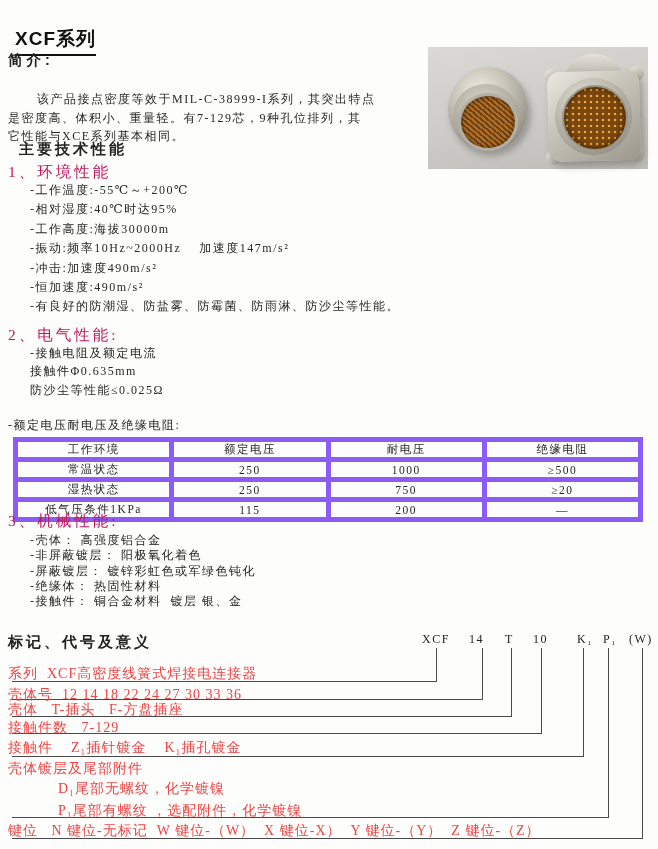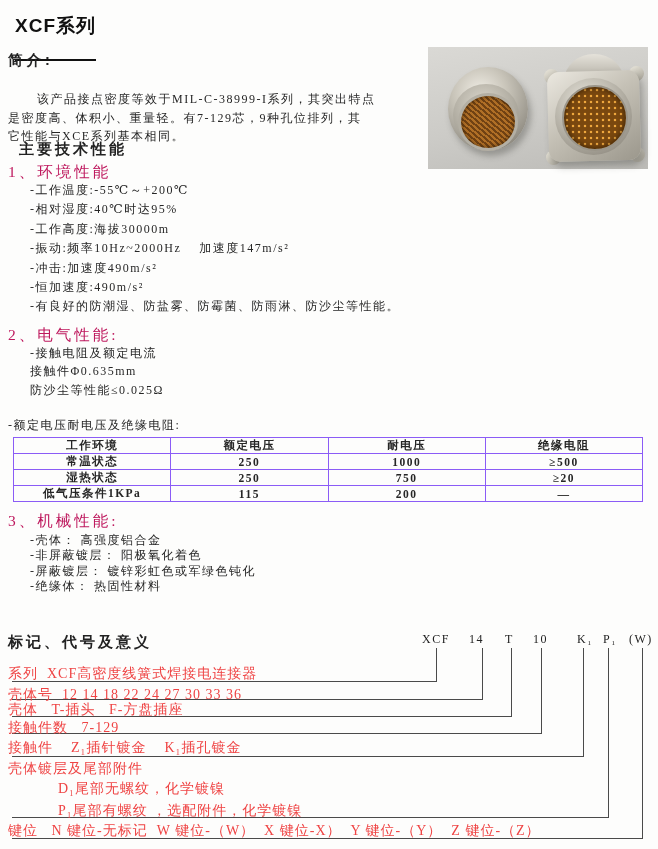--- a/index.html
+++ b/index.html
@@ -6,23 +6,23 @@
   body{
     width:658px;height:849px;position:relative;overflow:hidden;
     background:#fdfdfc;color:#1e1e1e;
     font-family:"Liberation Serif","DejaVu Serif",serif;
   }
   .abs{position:absolute;}
   .pre{white-space:pre;}
 
   
   .doc-title{
-    left:15px;top:13px;font-family:"Liberation Sans","DejaVu Sans",sans-serif;
+    left:15px;top:26px;font-family:"Liberation Sans","DejaVu Sans",sans-serif;
     font-weight:bold;font-size:19px;letter-spacing:1px;color:#111;
-    border-bottom:2px solid #111;padding-bottom:20px;
+    border-bottom:2px solid #111;padding-bottom:2px;
   }
   .h-sans{
     font-family:"Liberation Sans","DejaVu Sans",sans-serif;
     font-weight:600;color:#222;
   }
   .intro-heading{left:8px;top:51px;font-size:14.5px;letter-spacing:4px;}
   .main-heading{left:8px;top:140px;font-size:15px;letter-spacing:3px;margin-left:11px;}
   .marking-heading{left:8px;top:633px;font-size:15px;letter-spacing:3px;}
   .num-heading{font-size:15.5px;letter-spacing:3px;color:#be185d;}
   .env-heading{left:8px;top:162px;}
@@ -37,22 +37,22 @@
   .elec-list{left:30px;top:344px;line-height:18.4px;}
   .table-intro{left:8px;top:417px;}
   .mech-list{left:30px;top:533px;line-height:15.3px;}
 
   
   table.specs{
     position:absolute;left:13px;top:437px;width:630px;
     border-collapse:collapse;table-layout:fixed;
   }
   table.specs th,table.specs td{
-    border:1px solid #8b5cf6;height:13px;padding:0 2px;
-    font-size:11.5px;font-weight:bold;letter-spacing:1.5px;
+    border:5px solid #8b5cf6;height:13px;padding:0 2px;
+    font-size:11.5px;font-weight:normal;letter-spacing:1.5px;
     text-align:center;color:#262626;
   }
 
   
   .code{font-size:12px;letter-spacing:1.5px;top:632px;color:#222;}
   .vline{width:1px;background:#4a4a4a;}
   .hline{height:1px;background:#4a4a4a;left:12px;}
   .mrow{font-size:14px;letter-spacing:1px;color:#ef4444;}
 
   
@@ -169,20 +169,21 @@
   </tr>
 </tbody>
   </table>
 
 <div class="abs num-heading mech-heading">3、机械性能:</div>
 <div class="abs body-txt mech-list">
   <div class="pre">-壳体： 高强度铝合金</div>
   <div class="pre">-非屏蔽镀层： 阳极氧化着色</div>
   <div class="pre">-屏蔽镀层： 镀锌彩虹色或军绿色钝化</div>
   <div class="pre">-绝缘体： 热固性材料</div>
+  <div class="pre">-接触件： 铜合金材料  镀层 银、金</div>
 </div>
 
 <div class="abs h-sans marking-heading">标记、代号及意义</div>
 
 <span class="abs code" style="left:422px;">XCF</span>
 <span class="abs code" style="left:469px;">14</span>
 <span class="abs code" style="left:505px;">T</span>
 <span class="abs code" style="left:533px;">10</span>
 <span class="abs code" style="left:577px;">K₁</span>
 <span class="abs code" style="left:603px;">P₁</span>

